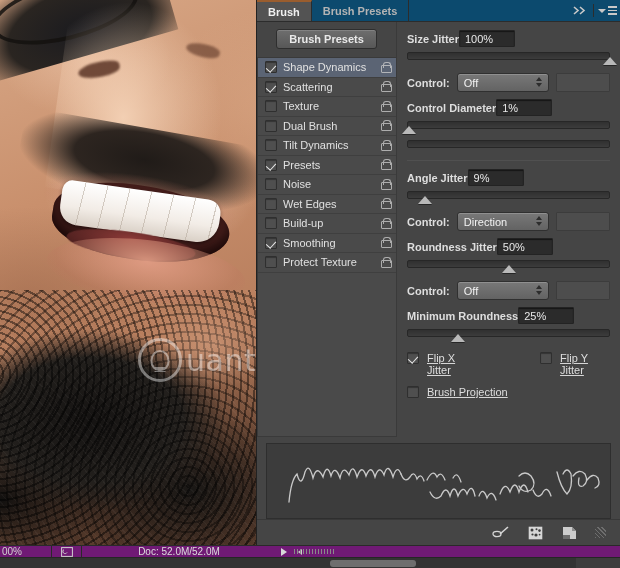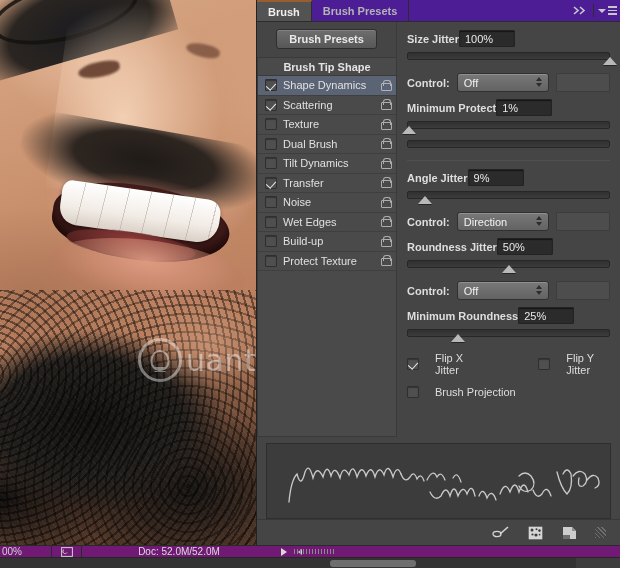--- a/index.html
+++ b/index.html
@@ -131,21 +131,21 @@
   }
 
   
   #brush-panel {
     position: absolute; left: 256px; top: 0; width: 364px; height: 545px;
     background: #454545; border-left: 1px solid #222;
     display: flex; flex-direction: column;
     font-size: 11px; color: #d6d6d6;
   }
   .panel-tabbar {
-    height: 22px; background: #4c1d95; display: flex; align-items: stretch;
+    height: 22px; background: #0c4a6e; display: flex; align-items: stretch;
     border-bottom: 1px solid #2c2c2c; position: relative; flex: none;
   }
   .ptab {
     padding: 0 11px; display: flex; align-items: center;
     font-size: 11px; color: #b4b4b4; border-right: 1px solid #2c2c2c;
     cursor: default; font-weight: bold;
   }
   .ptab.active { background: #535353; color: #f0f0f0; border-top: 2px solid #9a5d2e; padding-top: 0; }
   .tabbar-spacer { flex: 1; }
   .collapse-icon {
@@ -253,21 +253,21 @@
     box-shadow: inset 0 1px 0 rgba(255,255,255,.18);
     cursor: pointer;
   }
   .spin { position: absolute; right: 6px; top: 3px; display: flex; flex-direction: column; gap: 2px; }
   .spin .up { width: 0; height: 0; border-left: 3.5px solid transparent; border-right: 3.5px solid transparent; border-bottom: 4px solid #2d2d2d; }
   .spin .dn { width: 0; height: 0; border-left: 3.5px solid transparent; border-right: 3.5px solid transparent; border-top: 4px solid #2d2d2d; }
   .side-box {
     width: 56px; height: 19px; background: #4d4d4d; border: 1px solid #3c3c3c; border-radius: 1px;
   }
   .chk-row { display: flex; align-items: center; padding-top: 10px; gap: 7px; }
-  .chk-row .ci { display: flex; align-items: center; gap: 16px; }
+  .chk-row .ci { display: flex; gap: 8px; text-decoration: underline; }
   .chk-row .ci .lt { font-size: 11px; color: #dedede; }
   .chk-gap { width: 52px; }
 
   
   .preview-wrap { padding: 6px 9px 0; flex: none; }
   .preview {
     height: 76px; background: #3c3c3c; border: 1px solid #2e2e2e; position: relative; overflow: hidden;
   }
   .preview svg { position: absolute; left: 0; top: 0; }
   .panel-footer {
@@ -369,21 +369,20 @@
       </div>
     </div>
 
     <div class="panel-body">
 
       <div class="left-col">
         <div class="presets-btn-wrap">
           <div class="presets-btn">Brush Presets</div>
         </div>
         <div class="opt-list">
-          <div class="opt-head">Brush Tip Shape</div>
 
           <div class="opt-row selected">
             <span class="cbx checked"></span>
             <span class="lbl">Shape Dynamics</span>
             <span class="lock-icon"></span>
           </div>
           <div class="opt-row">
             <span class="cbx checked"></span>
             <span class="lbl">Scattering</span>
             <span class="lock-icon"></span>
@@ -398,36 +397,41 @@
             <span class="lbl">Dual Brush</span>
             <span class="lock-icon"></span>
           </div>
           <div class="opt-row">
             <span class="cbx"></span>
             <span class="lbl">Tilt Dynamics</span>
             <span class="lock-icon"></span>
           </div>
           <div class="opt-row">
             <span class="cbx checked"></span>
-            <span class="lbl">Transfer</span>
+            <span class="lbl">Presets</span>
             <span class="lock-icon"></span>
           </div>
           <div class="opt-row">
             <span class="cbx"></span>
             <span class="lbl">Noise</span>
             <span class="lock-icon"></span>
           </div>
           <div class="opt-row">
             <span class="cbx"></span>
             <span class="lbl">Wet Edges</span>
             <span class="lock-icon"></span>
           </div>
           <div class="opt-row">
             <span class="cbx"></span>
             <span class="lbl">Build-up</span>
+            <span class="lock-icon"></span>
+          </div>
+          <div class="opt-row">
+            <span class="cbx checked"></span>
+            <span class="lbl">Smoothing</span>
             <span class="lock-icon"></span>
           </div>
           <div class="opt-row">
             <span class="cbx"></span>
             <span class="lbl">Protect Texture</span>
             <span class="lock-icon"></span>
           </div>
         </div>
       </div>
 
@@ -449,21 +453,21 @@
               <span>Off</span>
               <span class="spin">
                   <i class="up"></i>
                   <i class="dn"></i>
                 </span>
             </span>
             <span class="side-box"></span>
           </div>
 
           <div class="row-lbl">
-            <span class="t">Minimum Protect</span>
+            <span class="t">Control Diameter</span>
             <span class="val-box">1%</span>
           </div>
           <div class="slider">
             <div class="track"></div>
             <div class="thumb" style="left:1%"></div>
           </div>
 
           <div class="slider">
             <div class="track"></div>
           </div>

